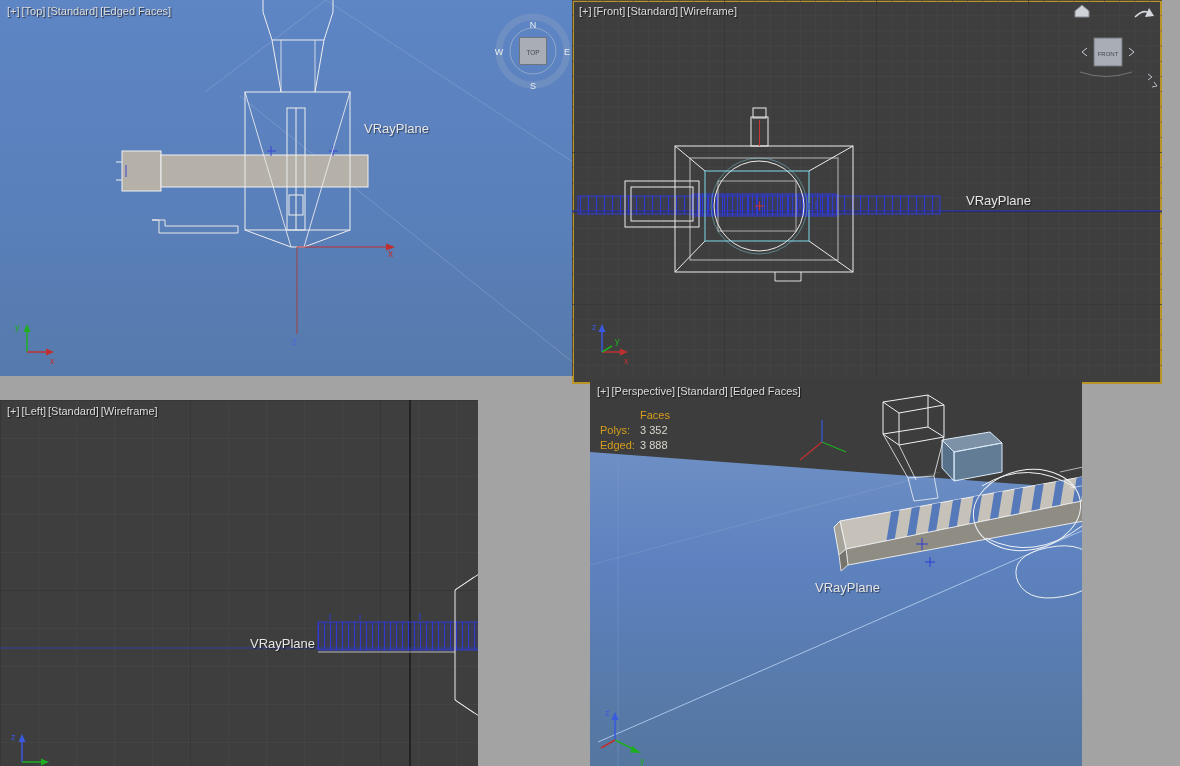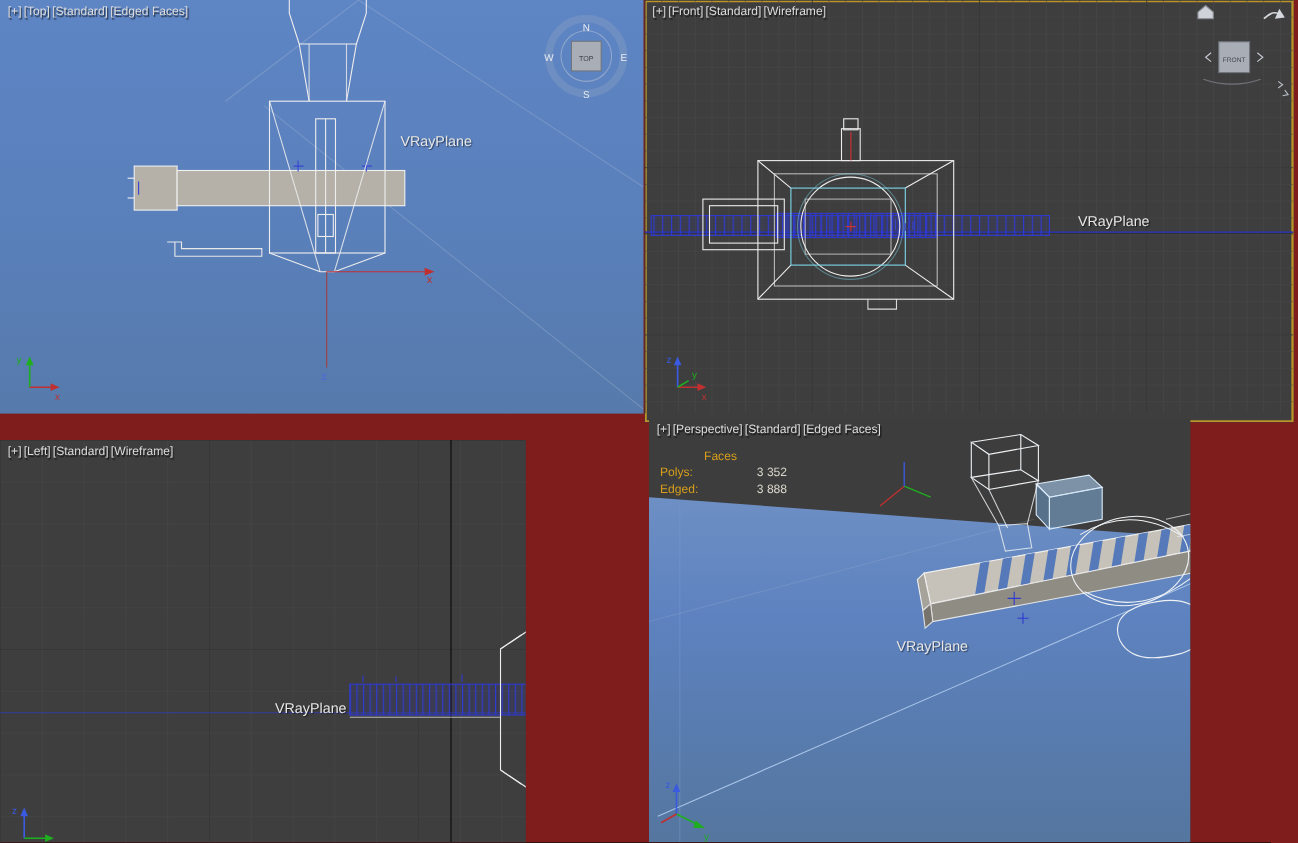--- a/index.html
+++ b/index.html
@@ -1,36 +1,36 @@
 <!DOCTYPE html>
 <html><head>
 <meta charset="utf-8">
 <style>
   * { box-sizing: border-box; }
   html,body { margin:0; padding:0; background:#0b0b0b; }
   body { font-family:"Liberation Sans", sans-serif; }
-  #stage { position:relative; width:1180px; height:766px; background:#7f1d1d; overflow:hidden; }
+  #stage { position:relative; width:1180px; height:766px; background:#a3a3a3; overflow:hidden; }
   .viewport { position:absolute; overflow:hidden; }
   #vp-top   { left:0;     top:0;     width:585px; height:376px;
               background:linear-gradient(180deg,#5e85c4 0%,#5a80bb 55%,#567aab 100%); }
-  #vp-front { left:586px; top:0;     width:590px; height:384px; background:#3e3e3e;
+  #vp-front { left:572px; top:0;     width:590px; height:384px; background:#3e3e3e;
               box-shadow: inset 0 0 0 2px #bb9428; }
   #vp-left  { left:0;     top:400px; width:478px; height:386px; background:#3e3e3e; }
   #vp-persp { left:590px; top:380px; width:492px; height:386px; background:#3d3d3d; }
   .scene { position:absolute; left:0; top:0; display:block; }
   .vp-label { position:absolute; left:7px; top:5px; z-index:6; font-size:11px; color:#dcdcdc;
               text-shadow:1px 1px 1px rgba(0,0,0,.65); white-space:nowrap; }
   .vp-label span { margin-right:2px; cursor:pointer; }
   .obj-label { position:absolute; z-index:5; font-size:13px; color:#e6e6e6;
                text-shadow:1px 1px 1px rgba(0,0,0,.5); }
   .stats { position:absolute; left:10px; top:28px; z-index:6; font-size:11px; line-height:15px; }
   .stats .title { color:#d79e1b; margin-left:40px; }
   .stats .row { display:flex; }
   .stats .lbl { color:#d79e1b; width:40px; }
-  .stats .val { color:#d9d6cc;margin-left:48px; }
+  .stats .val { color:#d9d6cc; }
   svg text { font-family:"Liberation Sans", sans-serif; }
 </style>
 </head>
 <body>
 
 <div id="stage">
 
   <div class="viewport" id="vp-top">
     <div class="vp-label">
       <span>[+]</span><span>[Top]</span><span>[Standard]</span><span>[Edged Faces]</span>

